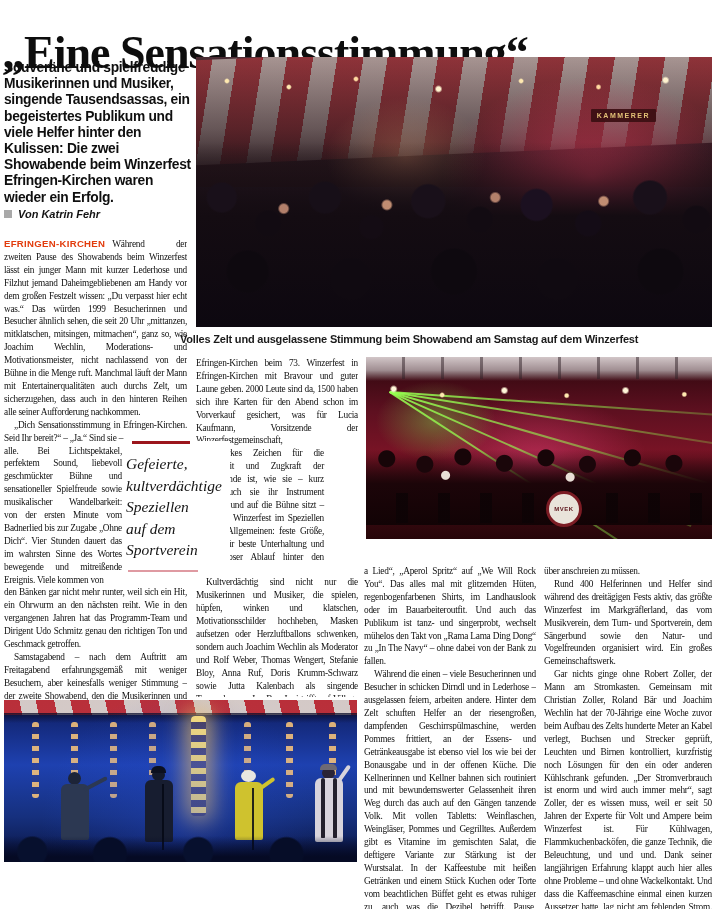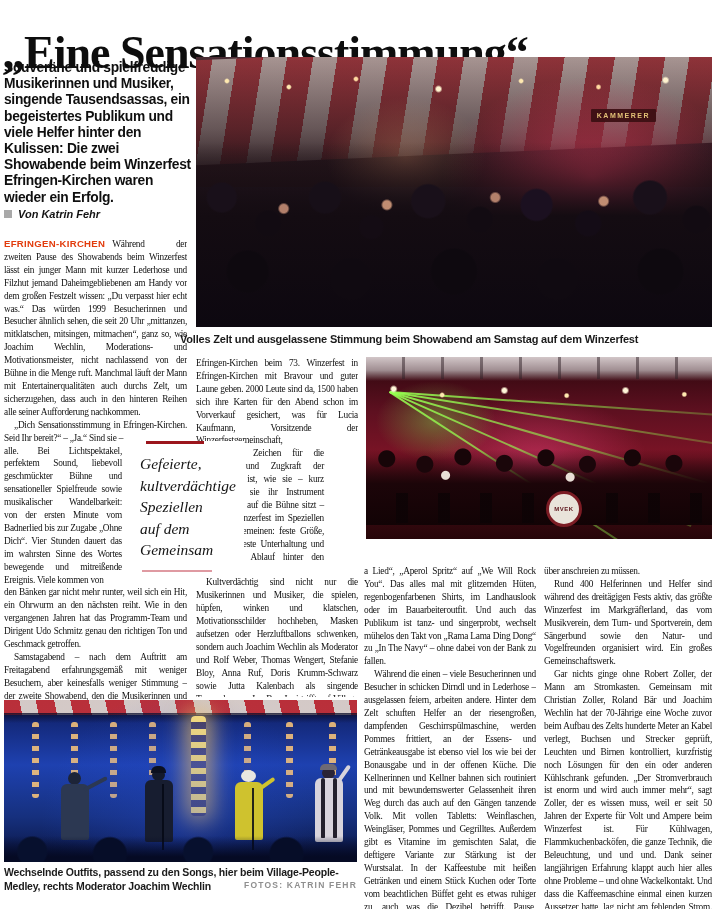--- a/index.html
+++ b/index.html
@@ -25,21 +25,21 @@
   .col1{left:4px;top:238px;width:183px;height:462px;}
   .col2{left:196px;top:357px;width:162px;height:340px;}
   .col3{left:364px;top:565px;width:172px;height:344px;}
   .col4{left:544px;top:565px;width:168px;height:344px;}
   .seg-narrow-r{width:118px;}           
   .seg-narrow-l{margin-left:34px;width:128px;} 
   .dateline{font-family:"Liberation Sans",sans-serif;font-weight:700;font-size:9.6px;
             letter-spacing:0.3px;color:#e23c0d;margin-right:7px;}
 
   
-  .pullquote{position:absolute;left:126px;top:441px;width:104px;background:#fff;padding:0 0 2px 0;margin-left:14px;}
+  .pullquote{position:absolute;left:126px;top:441px;width:104px;background:#fff;padding:0 0 2px 0;}
   .pq-rule-top{width:58px;height:3px;background:#9b151c;margin:0 0 9px 6px;}
   .pq-rule-bot{width:70px;height:2px;background:#df9aa2;margin:9px 0 0 2px;}
   .pq-line{font-family:"Liberation Serif",serif;font-style:italic;font-size:15.5px;
            line-height:21.5px;color:#141414;white-space:nowrap;}
 
   
   .caption{position:absolute;font-family:"Liberation Sans",sans-serif;font-weight:700;
            font-size:11px;letter-spacing:-0.2px;line-height:13.5px;color:#1b1b1b;}
   .cap1{left:180px;top:333px;width:516px;}
   .cap2{left:366px;top:545px;width:346px;}
@@ -202,21 +202,21 @@
     <p class="seg-narrow-l">ein starkes Zeichen für die Beliebtheit und Zugkraft der Showabende ist, wie sie – kurz bevor auch sie ihr Instrument schnappt und auf die Bühne sitzt – sagt. Das Winzerfest im Speziellen und im Allgemeinen: feste Größe, Garant für beste Unterhaltung und reibungsloser Ablauf hinter den Kulissen.</p>
     <p class="ind">Kultverdächtig sind nicht nur die Musikerinnen und Musiker, die spielen, hüpfen, winken und klatschen, Motivationsschilder hochheben, Masken aufsetzen oder Herzluftballons schwenken, sondern auch Joachim Wechlin als Moderator und Rolf Weber, Thomas Wengert, Stefanie Bloy, Anna Ruf, Doris Krumm-Schwarz sowie Jutta Kalenbach als singende Tausendsassas: Jon Bon Jovi trifft auf Village People, Gloria Estefan auf Tote Hosen, „Westerland“ auf „I sing</p>
   </div>
 
   <div class="pullquote">
     <div class="pq-rule-top"></div>
     <div class="pq-line">Gefeierte,</div>
     <div class="pq-line">kultverdächtige</div>
     <div class="pq-line">Speziellen</div>
     <div class="pq-line">auf dem</div>
-    <div class="pq-line">Gemeinsam</div>
+    <div class="pq-line">Sportverein</div>
     <div class="pq-rule-bot"></div>
   </div>
 
   <div class="photo photo2">
     <div class="p2-roof"></div>
     <div class="p2-truss"></div>
     <div class="p2-glow"></div>
     <div class="p2-greenglow"></div>
     <div class="laser l1"></div>
     <div class="laser l2"></div>
@@ -273,18 +273,14 @@
       <div class="torso" style="left:5px;top:14px;width:28px;height:64px;background:#d8d4dc;"></div>
       <div class="torso" style="left:11px;top:14px;width:4px;height:60px;background:#23202c;"></div>
       <div class="torso" style="left:23px;top:14px;width:4px;height:60px;background:#23202c;"></div>
       <div class="arm" style="left:28px;top:16px;width:20px;background:#d8d4dc;transform:rotate(-55deg);"></div>
     </div>
     <div class="micstand" style="left:158px;top:84px;height:66px;"></div>
     <div class="micstand" style="left:248px;top:88px;height:62px;"></div>
     <div class="p3-front"></div>
   </div>
 
-  <div class="caption cap3">
-    <span>Wechselnde Outfits, passend zu den Songs, hier beim Village-People-Medley, rechts Moderator Joachim Wechlin</span>
-    <span class="credit">FOTOS: KATRIN FEHR</span>
-  </div>
 
 </div>
 
 </body></html>

